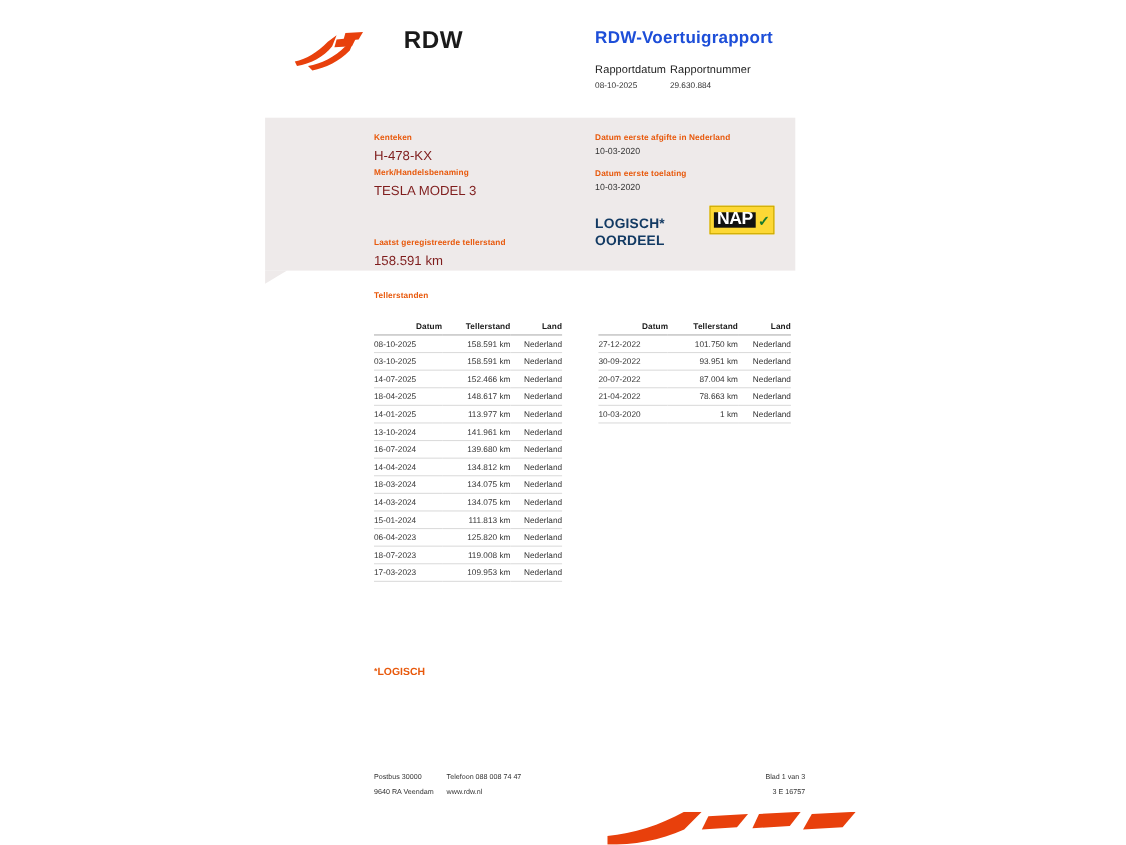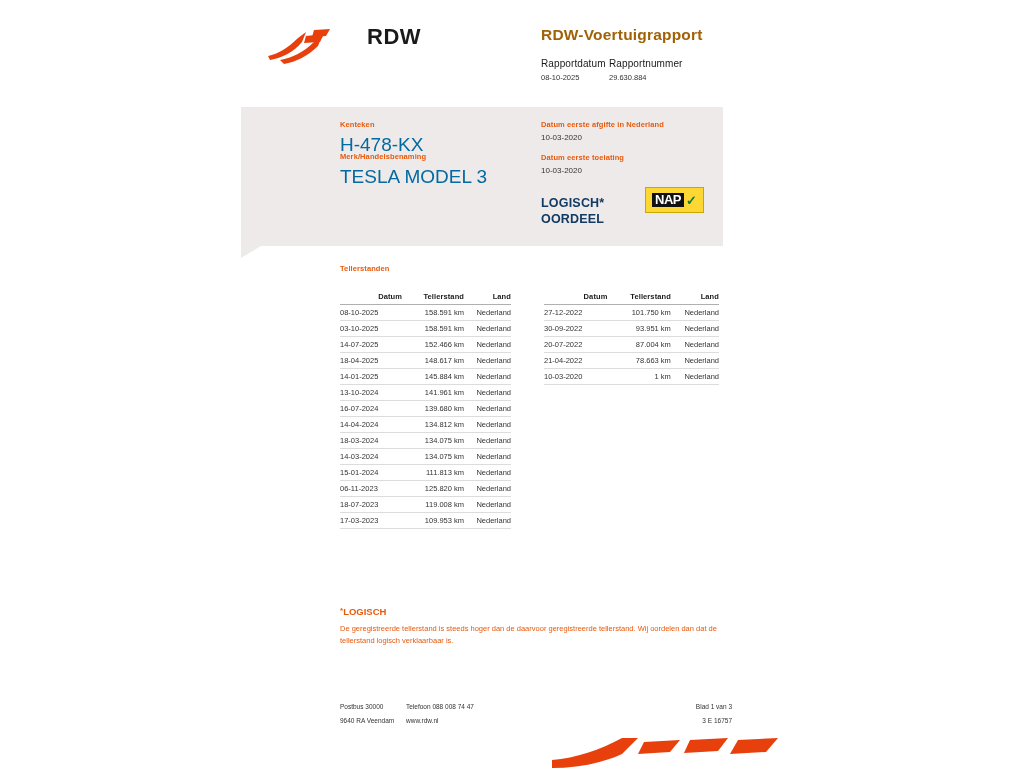--- a/index.html
+++ b/index.html
@@ -41,21 +41,21 @@
     letter-spacing: 0.5px;
     color: #1a1a1a;
     margin-left: 27px;
   }
   .report-title {
     position: absolute;
     left: 541px;
     top: 26px;
     font-size: 15.5px;
     font-weight: bold;
-    color: #a16207;
+    color: #1d4ed8;
     letter-spacing: 0.2px;
   }
   .meta {
     position: absolute;
     left: 541px;
     top: 58px;
     width: 260px;
     font-size: 7.5px;
   }
   .meta-row { display: flex; }
@@ -91,22 +91,22 @@
     border-top: 12px solid #eeeaea;
     border-right: 20px solid transparent;
   }
   .lbl-orange {
     color: #e8590c;
     font-weight: bold;
     font-size: 7.5px;
     letter-spacing: 0.1px;
   }
   .val-big {
-    font-size: 19px;
-    color: #0369a1;
+    font-size: 12px;
+    color: #7f1d1d;
     margin-top: 5px;
   }
   .val-small {
     font-size: 8px;
     color: #333;
     margin-top: 4px;
   }
   .p-kenteken { position:absolute; left: 99px; top: 13px; }
   .p-merk     { position:absolute; left: 99px; top: 45px; }
   .p-teller   { position:absolute; left: 99px; top: 109px; }
@@ -128,21 +128,21 @@
     top: 80px;
     width: 57px;
     height: 24px;
     background: #fdd835;
     border: 1px solid #c9a800;
     display: flex;
     align-items: center;
     justify-content: center;
   }
   .nap-text {
-    font-size: 13px;
+    font-size: 16px;
     font-weight: bold;
     color: #111;
     letter-spacing: -0.5px;
     background: #111;
     color: #fff;
     padding: 1px 3px;
     line-height: 12px;
   }
   .nap-check {
     color: #1a7a2e;
@@ -278,20 +278,24 @@
   </div>
 
   <div class="panel">
     <div class="p-kenteken">
       <div class="lbl-orange">Kenteken</div>
       <div class="val-big">H-478-KX</div>
     </div>
     <div class="p-merk">
       <div class="lbl-orange">Merk/Handelsbenaming</div>
       <div class="val-big">TESLA MODEL 3</div>
+    </div>
+    <div class="p-teller">
+      <div class="lbl-orange">Laatst geregistreerde tellerstand</div>
+      <div class="val-big">158.591 km</div>
     </div>
     <div class="p-afgifte">
       <div class="lbl-orange">Datum eerste afgifte in Nederland</div>
       <div class="val-small">10-03-2020</div>
     </div>
     <div class="p-toelating">
       <div class="lbl-orange">Datum eerste toelating</div>
       <div class="val-small">10-03-2020</div>
     </div>
     <div class="oordeel">
@@ -336,21 +340,21 @@
           <td class="num">152.466 km</td>
           <td class="land">Nederland</td>
         </tr>
         <tr>
           <td>18-04-2025</td>
           <td class="num">148.617 km</td>
           <td class="land">Nederland</td>
         </tr>
         <tr>
           <td>14-01-2025</td>
-          <td class="num">145.884 km</td>
+          <td class="num">113.977 km</td>
           <td class="land">Nederland</td>
         </tr>
         <tr>
           <td>13-10-2024</td>
           <td class="num">141.961 km</td>
           <td class="land">Nederland</td>
         </tr>
         <tr>
           <td>16-07-2024</td>
           <td class="num">139.680 km</td>
@@ -370,21 +374,21 @@
           <td>14-03-2024</td>
           <td class="num">134.075 km</td>
           <td class="land">Nederland</td>
         </tr>
         <tr>
           <td>15-01-2024</td>
           <td class="num">111.813 km</td>
           <td class="land">Nederland</td>
         </tr>
         <tr>
-          <td>06-11-2023</td>
+          <td>06-04-2023</td>
           <td class="num">125.820 km</td>
           <td class="land">Nederland</td>
         </tr>
         <tr>
           <td>18-07-2023</td>
           <td class="num">119.008 km</td>
           <td class="land">Nederland</td>
         </tr>
         <tr>
           <td>17-03-2023</td>
@@ -432,21 +436,20 @@
           <td>10-03-2020</td>
           <td class="num">1 km</td>
           <td class="land">Nederland</td>
         </tr>
       </tbody>
   </table>
 
   <div class="fn-title">
     <span class="fn-star">*</span><span>LOGISCH</span>
   </div>
-  <div class="fn-body">De geregistreerde tellerstand is steeds hoger dan de daarvoor geregistreerde tellerstand. Wij oordelen dan dat de tellerstand logisch verklaarbaar is.</div>
 
   <div class="footer">
     <div class="f-row">
       <div class="f-c1">Postbus 30000</div>
       <div class="f-c2">Telefoon 088 008 74 47</div>
     </div>
     <div class="f-row">
       <div class="f-c1">9640 RA Veendam</div>
       <div class="f-c2">www.rdw.nl</div>
     </div>

